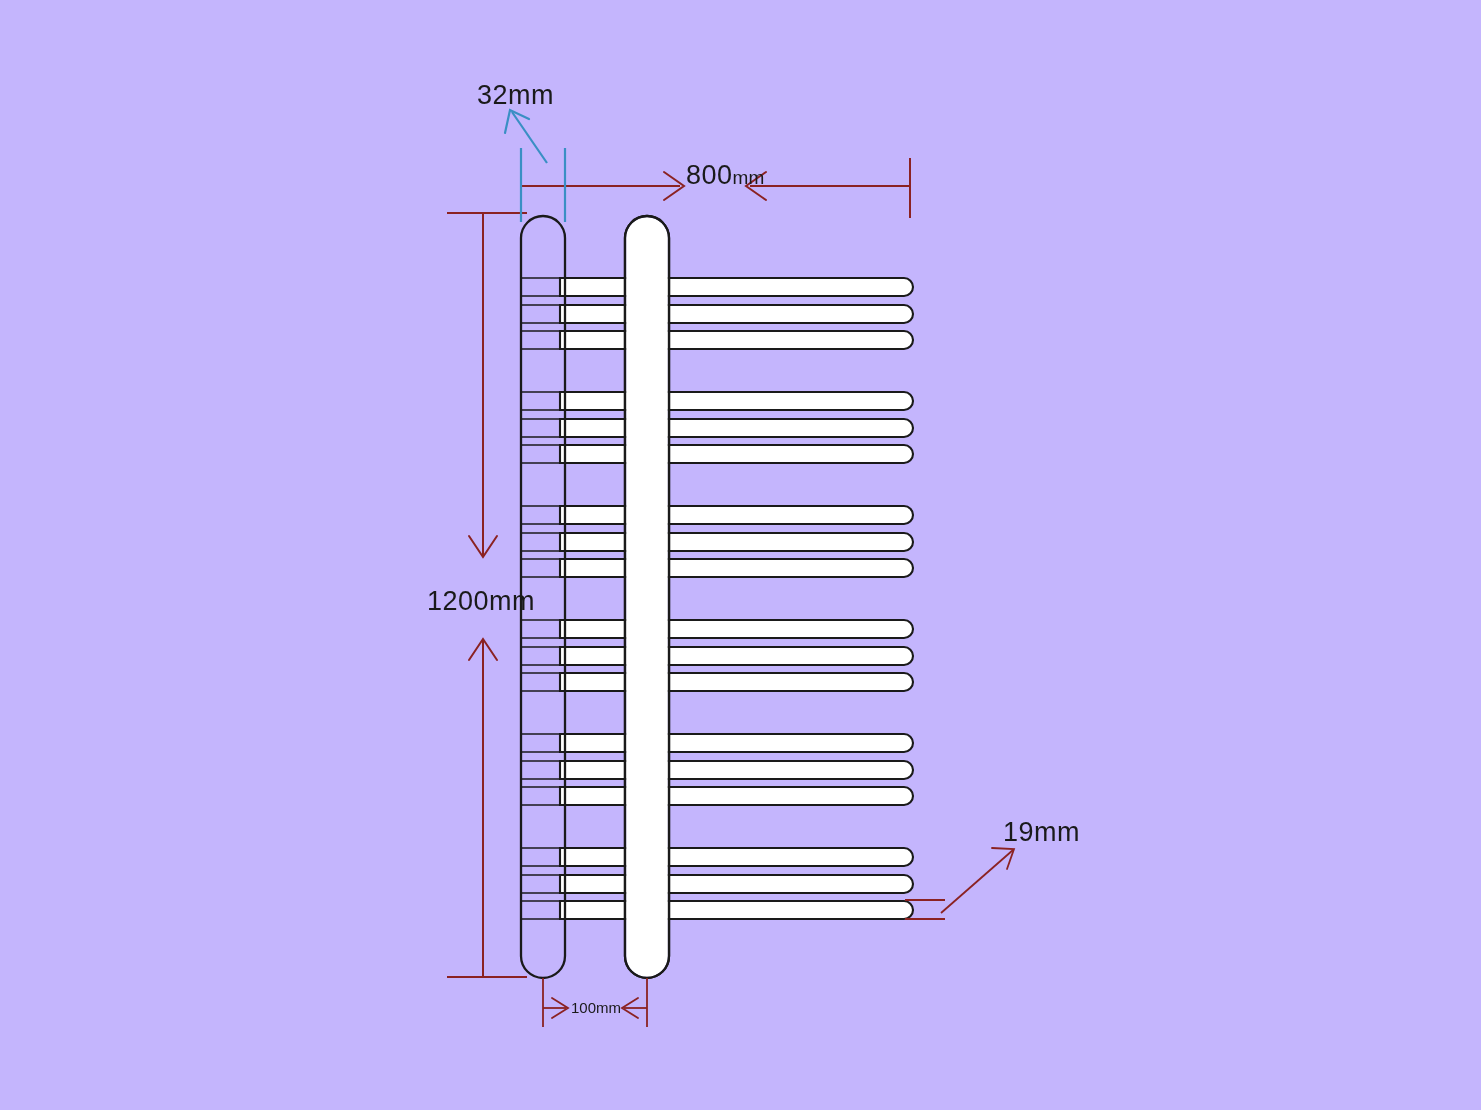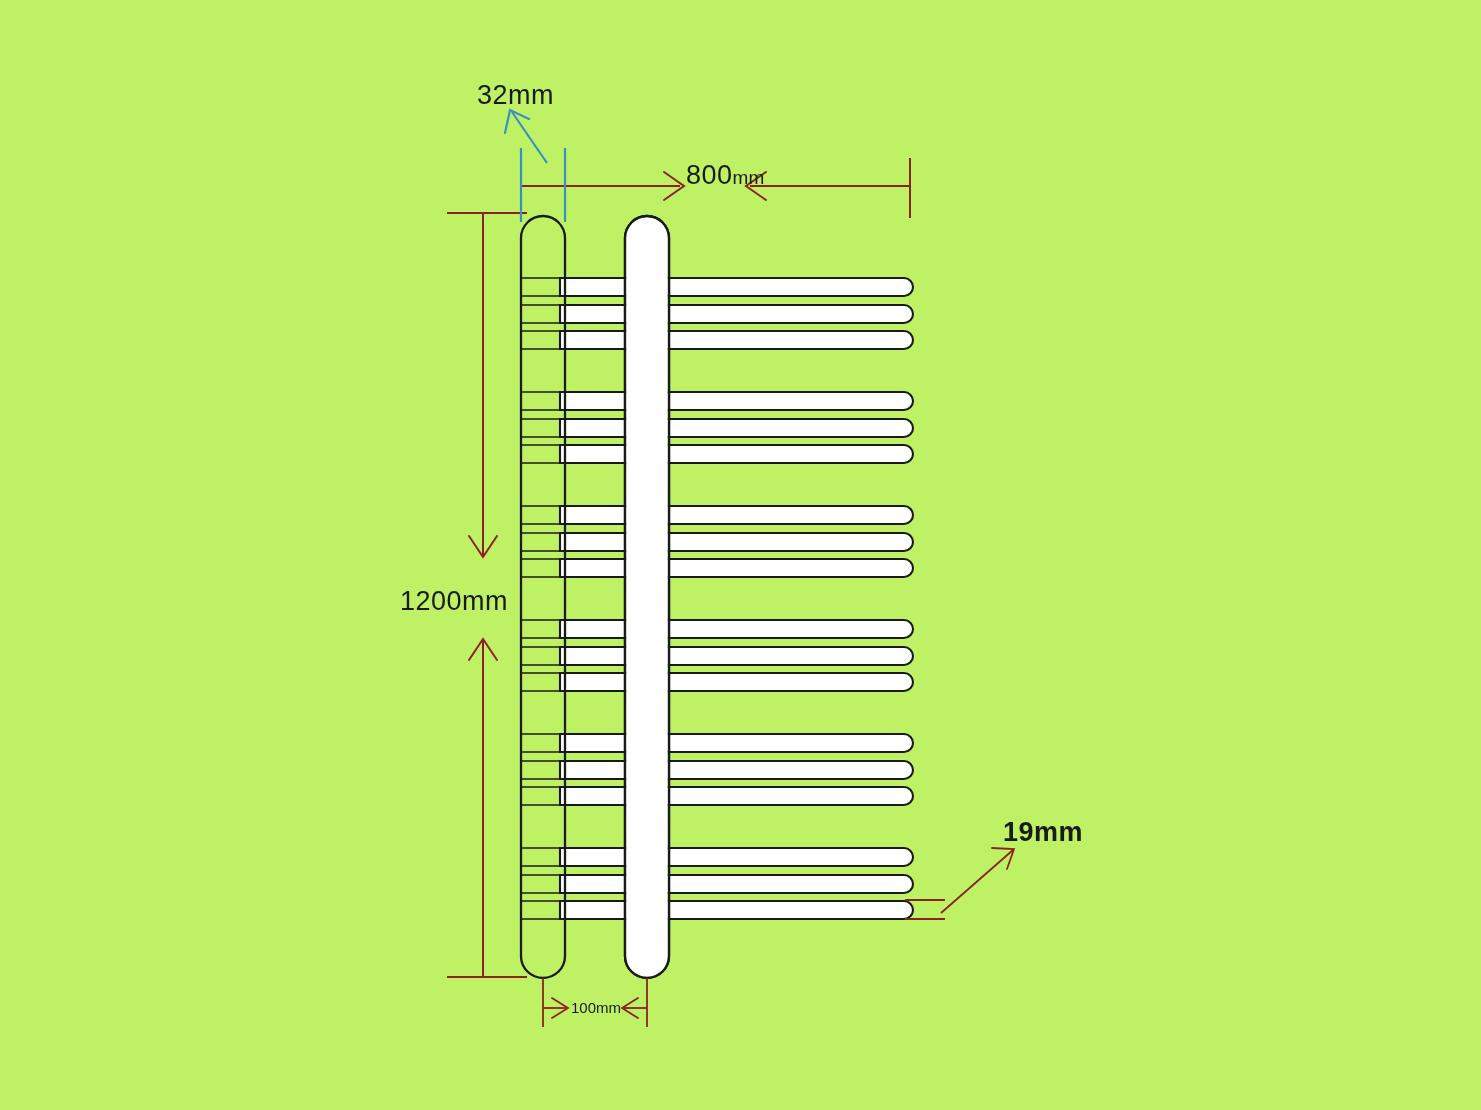--- a/index.html
+++ b/index.html
@@ -1,18 +1,18 @@
 <!DOCTYPE html>
 <html><head>
 <meta charset="utf-8">
 <style>
   html,body{margin:0;padding:0;background:#ffffff;}
   body{width:1481px;height:1110px;overflow:hidden;
        font-family:"Liberation Sans", sans-serif;}
-  #stage{position:relative;width:1481px;height:1110px;background:#bef264;}
+  #stage{position:relative;width:1481px;height:1110px;background:#c4b5fd;}
   svg{display:block;}
   .lbl{position:absolute;color:#1a1a1a;white-space:nowrap;font-family:"Liberation Sans",sans-serif;}
   .lbl-big{font-size:27px;letter-spacing:0.5px;}
   .lbl-unit{font-size:19px;}
   .lbl-small{font-size:15px;text-align:center;}
 </style>
 </head>
 <body>
 
 <div id="stage">
@@ -182,19 +182,19 @@
     </g>
 
   </svg>
 
   <div class="lbl lbl-big" style="left:477px; top:80px;">32mm</div>
 
   <div class="lbl" style="left:686px; top:160px;">
     <span class="lbl-big">800</span><span class="lbl-unit">mm</span>
   </div>
 
-  <div class="lbl lbl-big" style="left:400px; top:586px;">1200mm</div>
+  <div class="lbl lbl-big" style="left:427px; top:586px;">1200mm</div>
 
   <div class="lbl lbl-small" style="left:571px; top:999px;">100mm</div>
 
-  <div class="lbl lbl-big" style="left:1003px; top:817px;font-weight:bold;">19mm</div>
+  <div class="lbl lbl-big" style="left:1003px; top:817px;">19mm</div>
 
 </div>
 
 </body></html>

